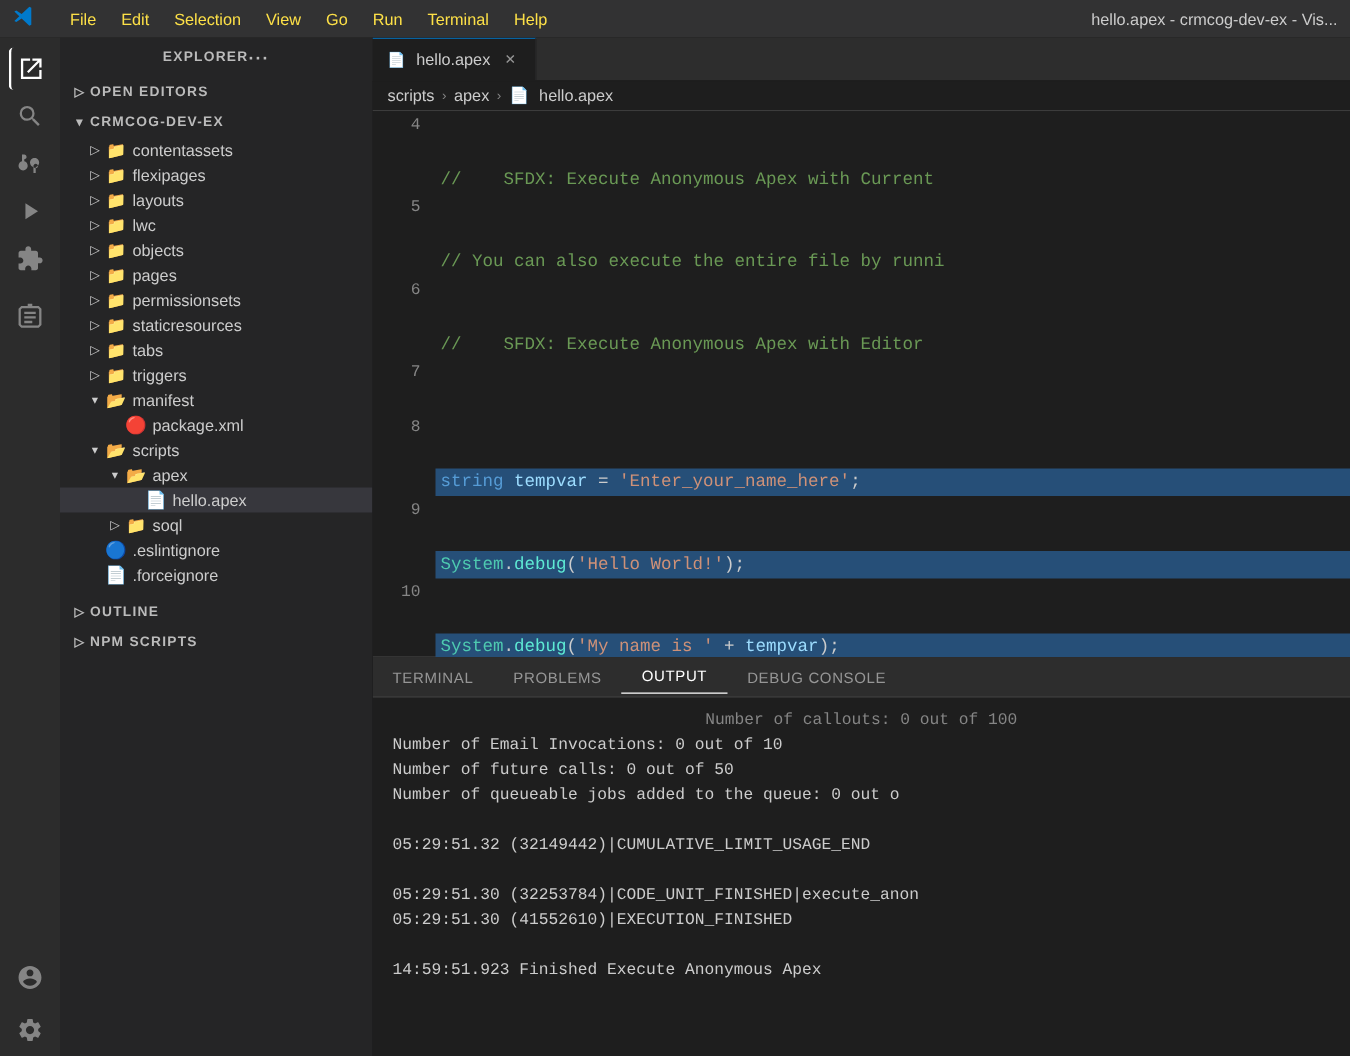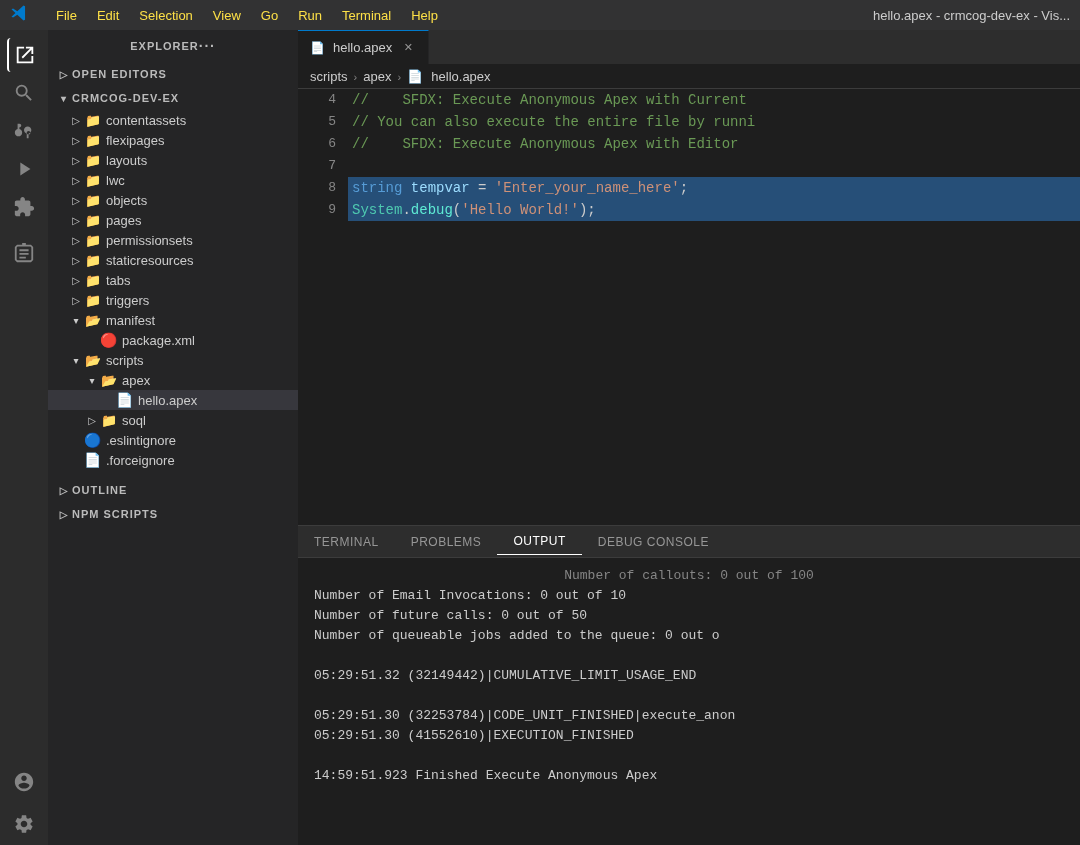--- a/index.html
+++ b/index.html
@@ -265,20 +265,21 @@
       font-size: 13px;
       flex-shrink: 0;
       line-height: 22px;
       user-select: none;
     }
     .line-content {
       flex: 1;
       padding-left: 4px;
       white-space: pre;
       line-height: 22px;
+      margin-top: 44px;
     }
     .line-content.selected {
       background: #264f78;
     }
 
     
     .kw { color: #569cd6; }
     .str { color: #ce9178; }
     .fn { color: #5eead4; }
     .cls { color: #4ec9b0; }
@@ -574,20 +575,24 @@
           <div class="code-line">
             <span class="line-number">8</span>
             <span class="line-content selected"><span class="kw">string</span><span class="op"> </span><span class="var">tempvar</span><span class="op"> = </span><span class="str">'Enter_your_name_here'</span><span class="op">;</span></span>
           </div>
 
           <div class="code-line">
             <span class="line-number">9</span>
             <span class="line-content selected"><span class="cls">System</span><span class="op">.</span><span class="fn">debug</span><span class="op">(</span><span class="str">'Hello World!'</span><span class="op">);</span></span>
           </div>
 
+          <div class="code-line">
+            <span class="line-number">10</span>
+            <span class="line-content selected"><span class="cls">System</span><span class="op">.</span><span class="fn">debug</span><span class="op">(</span><span class="str">'My name is '</span><span class="op"> + </span><span class="var">tempvar</span><span class="op">);</span></span>
+          </div>
 
         </div>
 
         <div class="terminal-panel">
           <div class="terminal-tabs">
             <div class="terminal-tab">TERMINAL</div>
             <div class="terminal-tab">PROBLEMS</div>
             <div class="terminal-tab active">OUTPUT</div>
             <div class="terminal-tab">DEBUG CONSOLE</div>
           </div>

